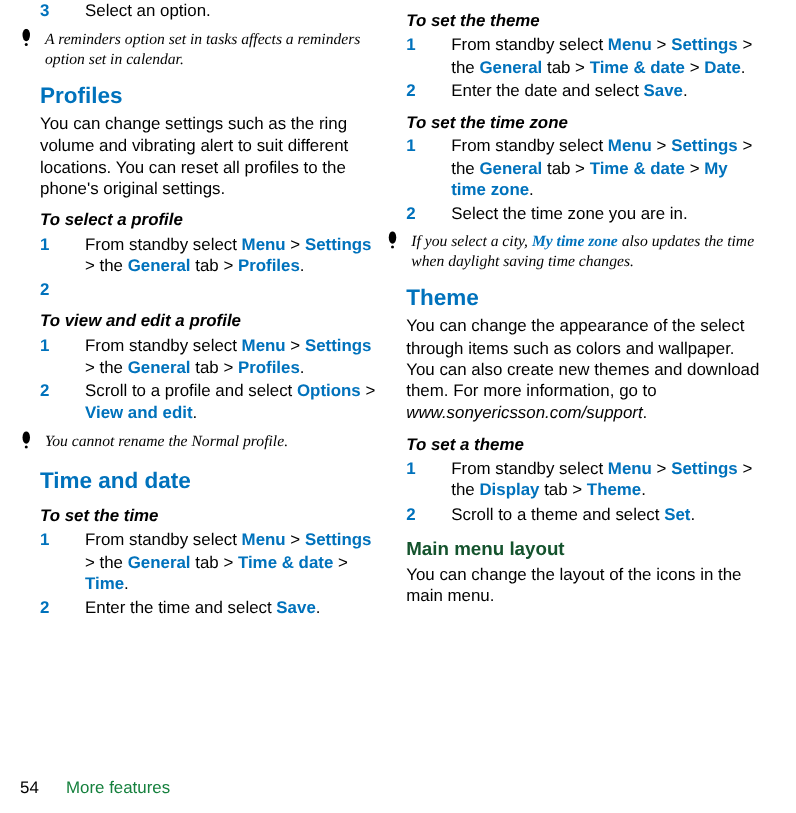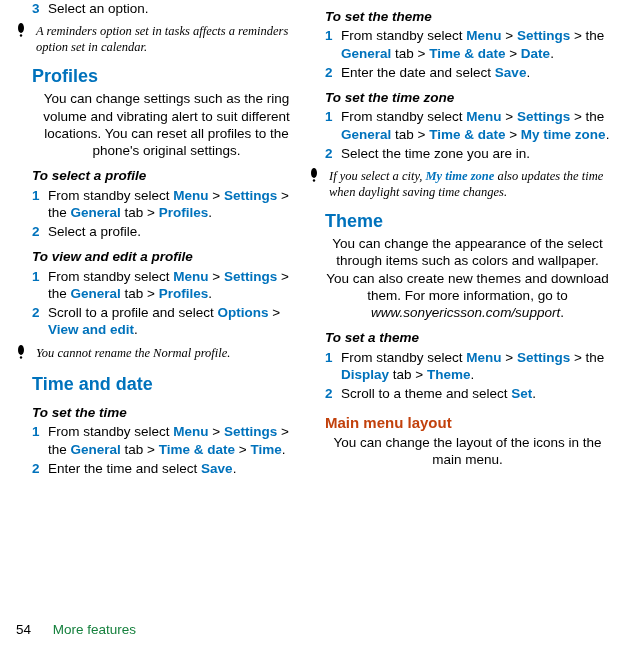--- a/index.html
+++ b/index.html
@@ -26,20 +26,21 @@
     margin-bottom: 2px;
   }
   .step .num {
     width: 16px;
     flex-shrink: 0;
     color: #0072bc;
     font-weight: bold;
   }
   .step .body {
     flex: 1;
+    margin-left: 20px;
   }
   .note {
     display: flex;
     margin: 6px 0;
   }
   .note .icon {
     width: 20px;
     flex-shrink: 0;
     font-size: 12px;
   }
@@ -51,36 +52,35 @@
   }
   .h2 {
     color: #0072bc;
     font-size: 18px;
     font-weight: bold;
     margin-top: 10px;
     margin-bottom: 2px;
     padding-left: 0;
   }
   .h3 {
-    color: #c2410c;
+    color: #14532d;
     font-size: 15px;
     font-weight: bold;
     margin-top: 10px;
     margin-bottom: 2px;
   }
   .h4 {
     font-weight: bold;
     font-style: italic;
     font-size: 13.5px;
     margin-top: 8px;
     margin-bottom: 2px;
   }
   .para {
     margin-bottom: 4px;
-    text-align: center;
   }
   .indent { padding-left: 16px; }
   .link { color: #0072bc; font-weight: bold; text-align: center; }
   .footer {
     position: absolute;
     bottom: 12px;
     left: 16px;
     font-size: 13.5px;
     color: #000;
   }
@@ -111,21 +111,20 @@
     <div class="h2 indent">Profiles</div>
     <div class="para indent">You can change settings such as the ring volume and vibrating alert to suit different locations. You can reset all profiles to the phone's original settings.</div>
 
     <div class="h4 indent">To select a profile</div>
     <div class="step indent">
       <div class="num">1</div>
       <div class="body"><span>From standby select </span><span class="link">Menu</span><span> &gt; </span><span class="link">Settings</span><span> &gt; the </span><span class="link">General</span><span> tab &gt; </span><span class="link">Profiles</span><span>.</span></div>
     </div>
     <div class="step indent">
       <div class="num">2</div>
-      <div class="body">Select a profile.</div>
     </div>
 
     <div class="h4 indent">To view and edit a profile</div>
     <div class="step indent">
       <div class="num">1</div>
       <div class="body"><span>From standby select </span><span class="link">Menu</span><span> &gt; </span><span class="link">Settings</span><span> &gt; the </span><span class="link">General</span><span> tab &gt; </span><span class="link">Profiles</span><span>.</span></div>
     </div>
     <div class="step indent">
       <div class="num">2</div>
       <div class="body"><span>Scroll to a profile and select </span><span class="link">Options</span><span> &gt; </span><span class="link">View and edit</span><span>.</span></div>

